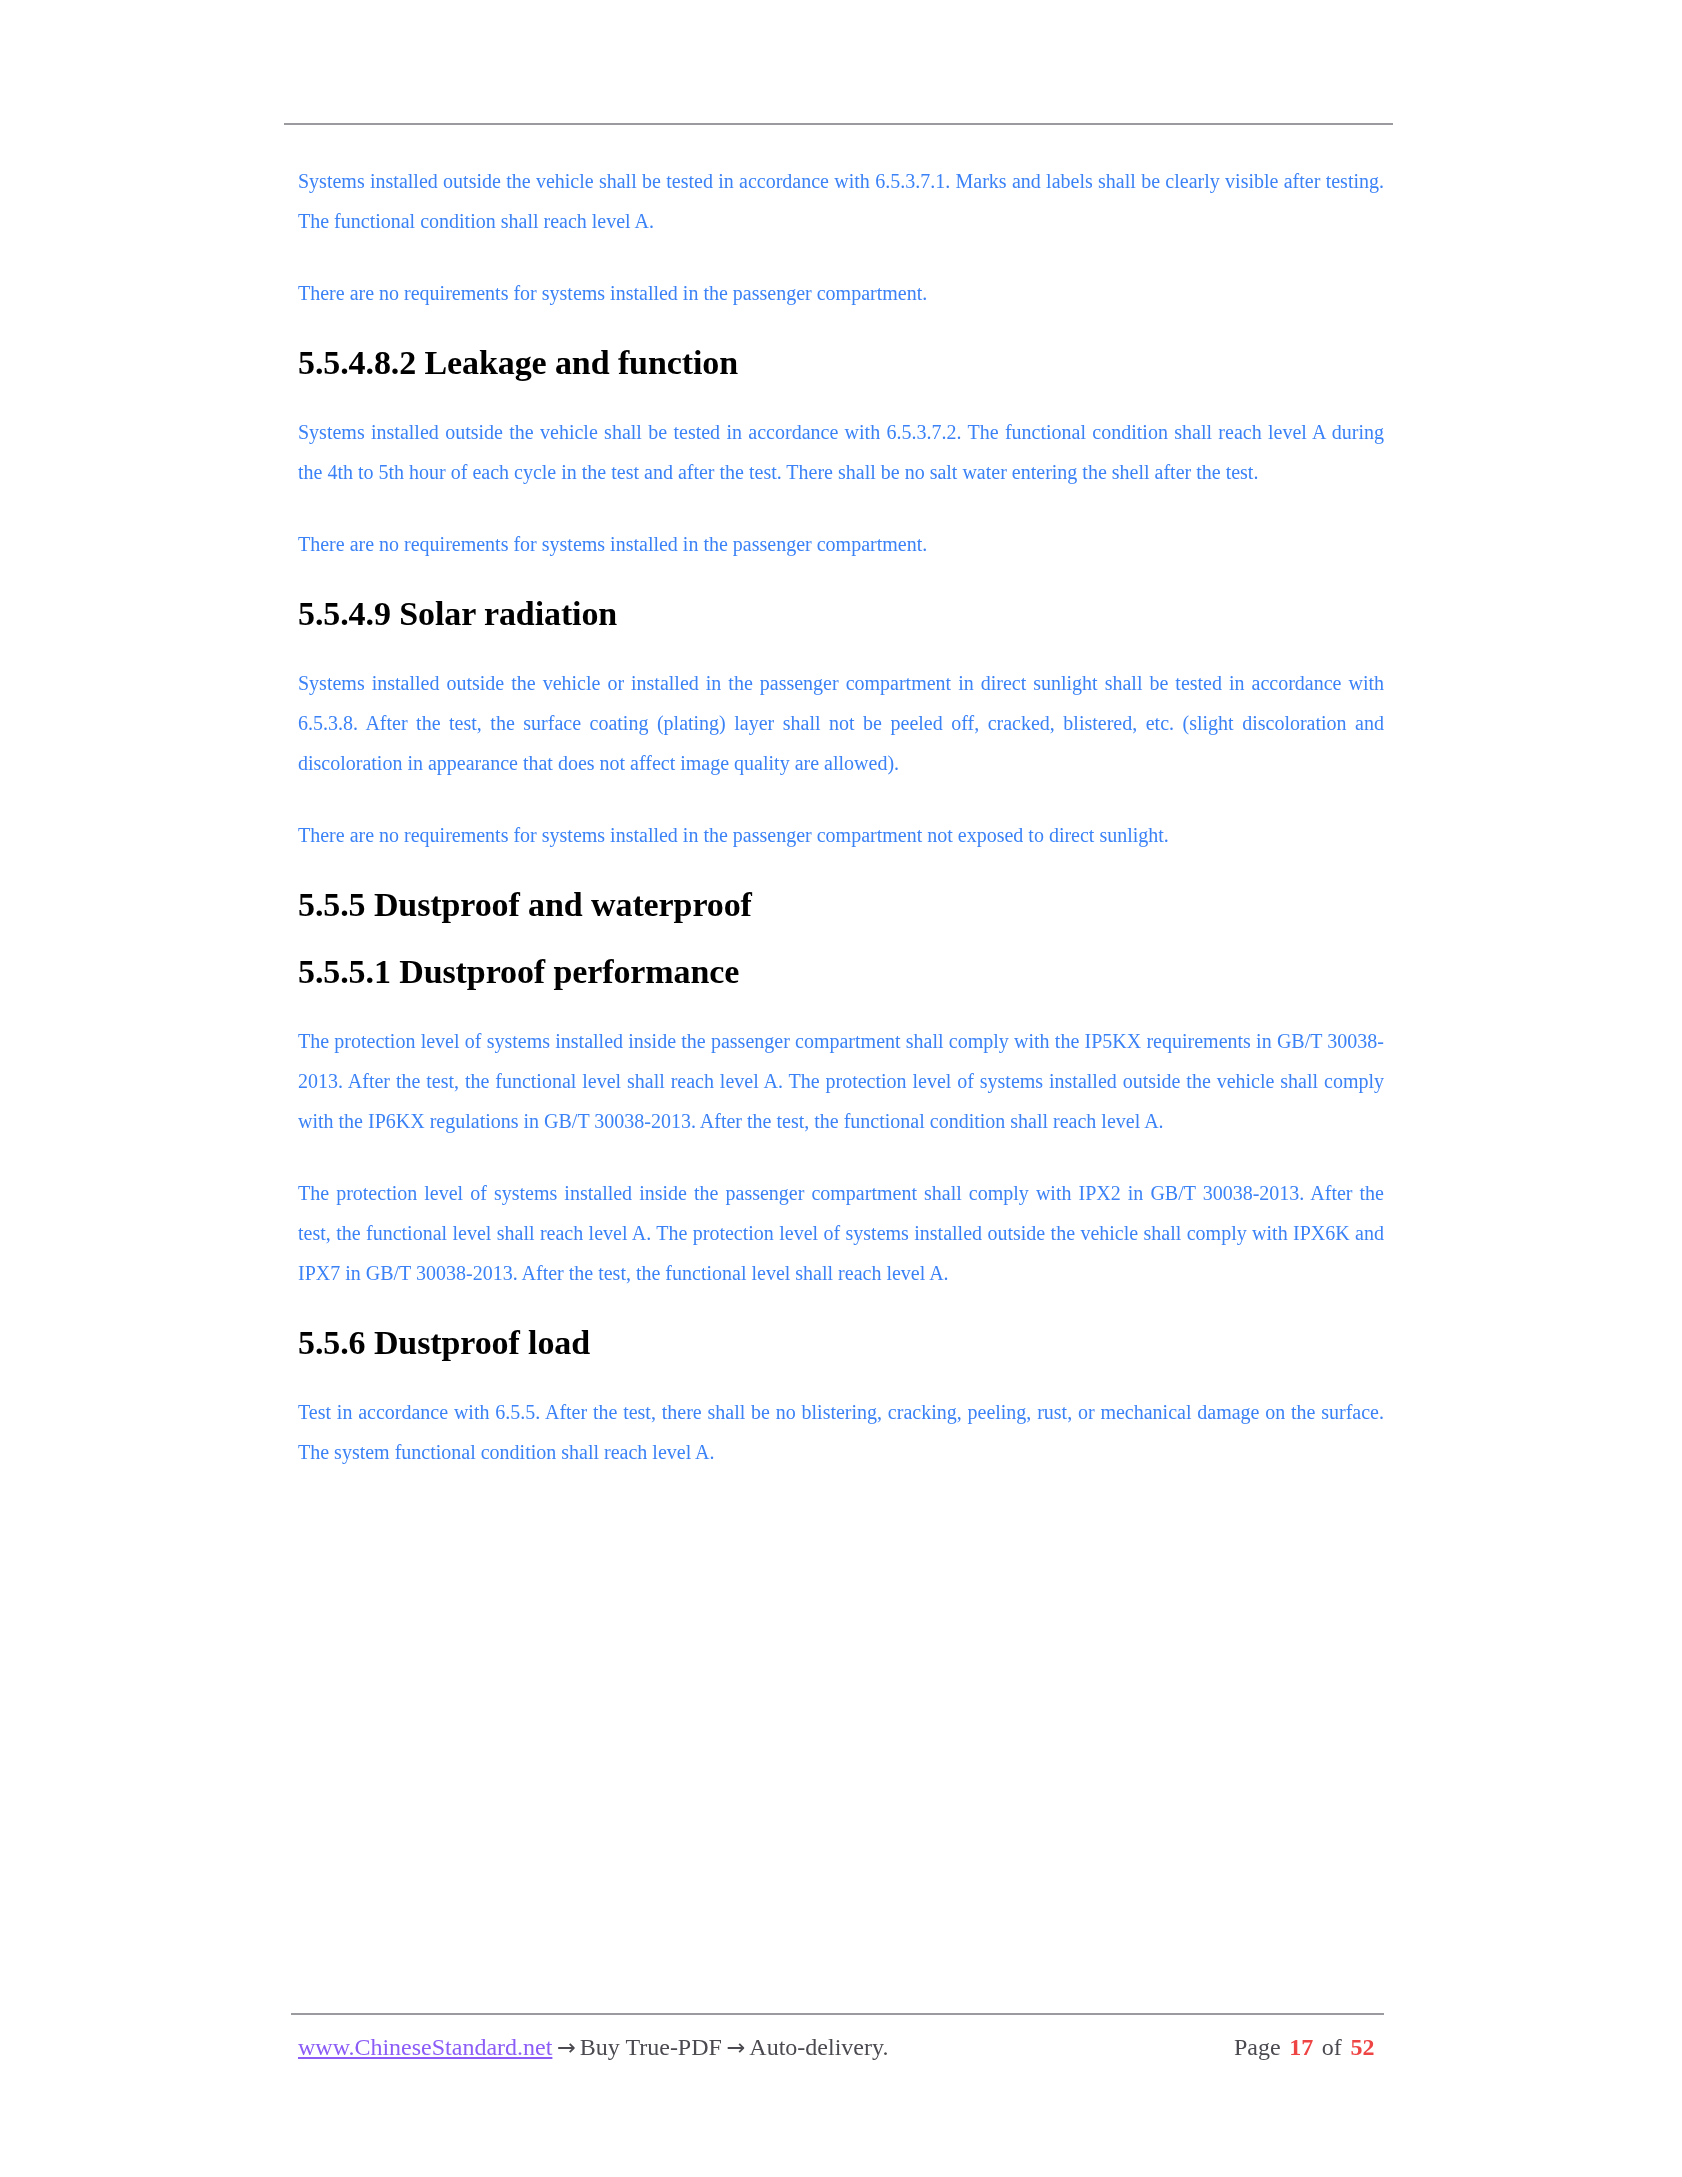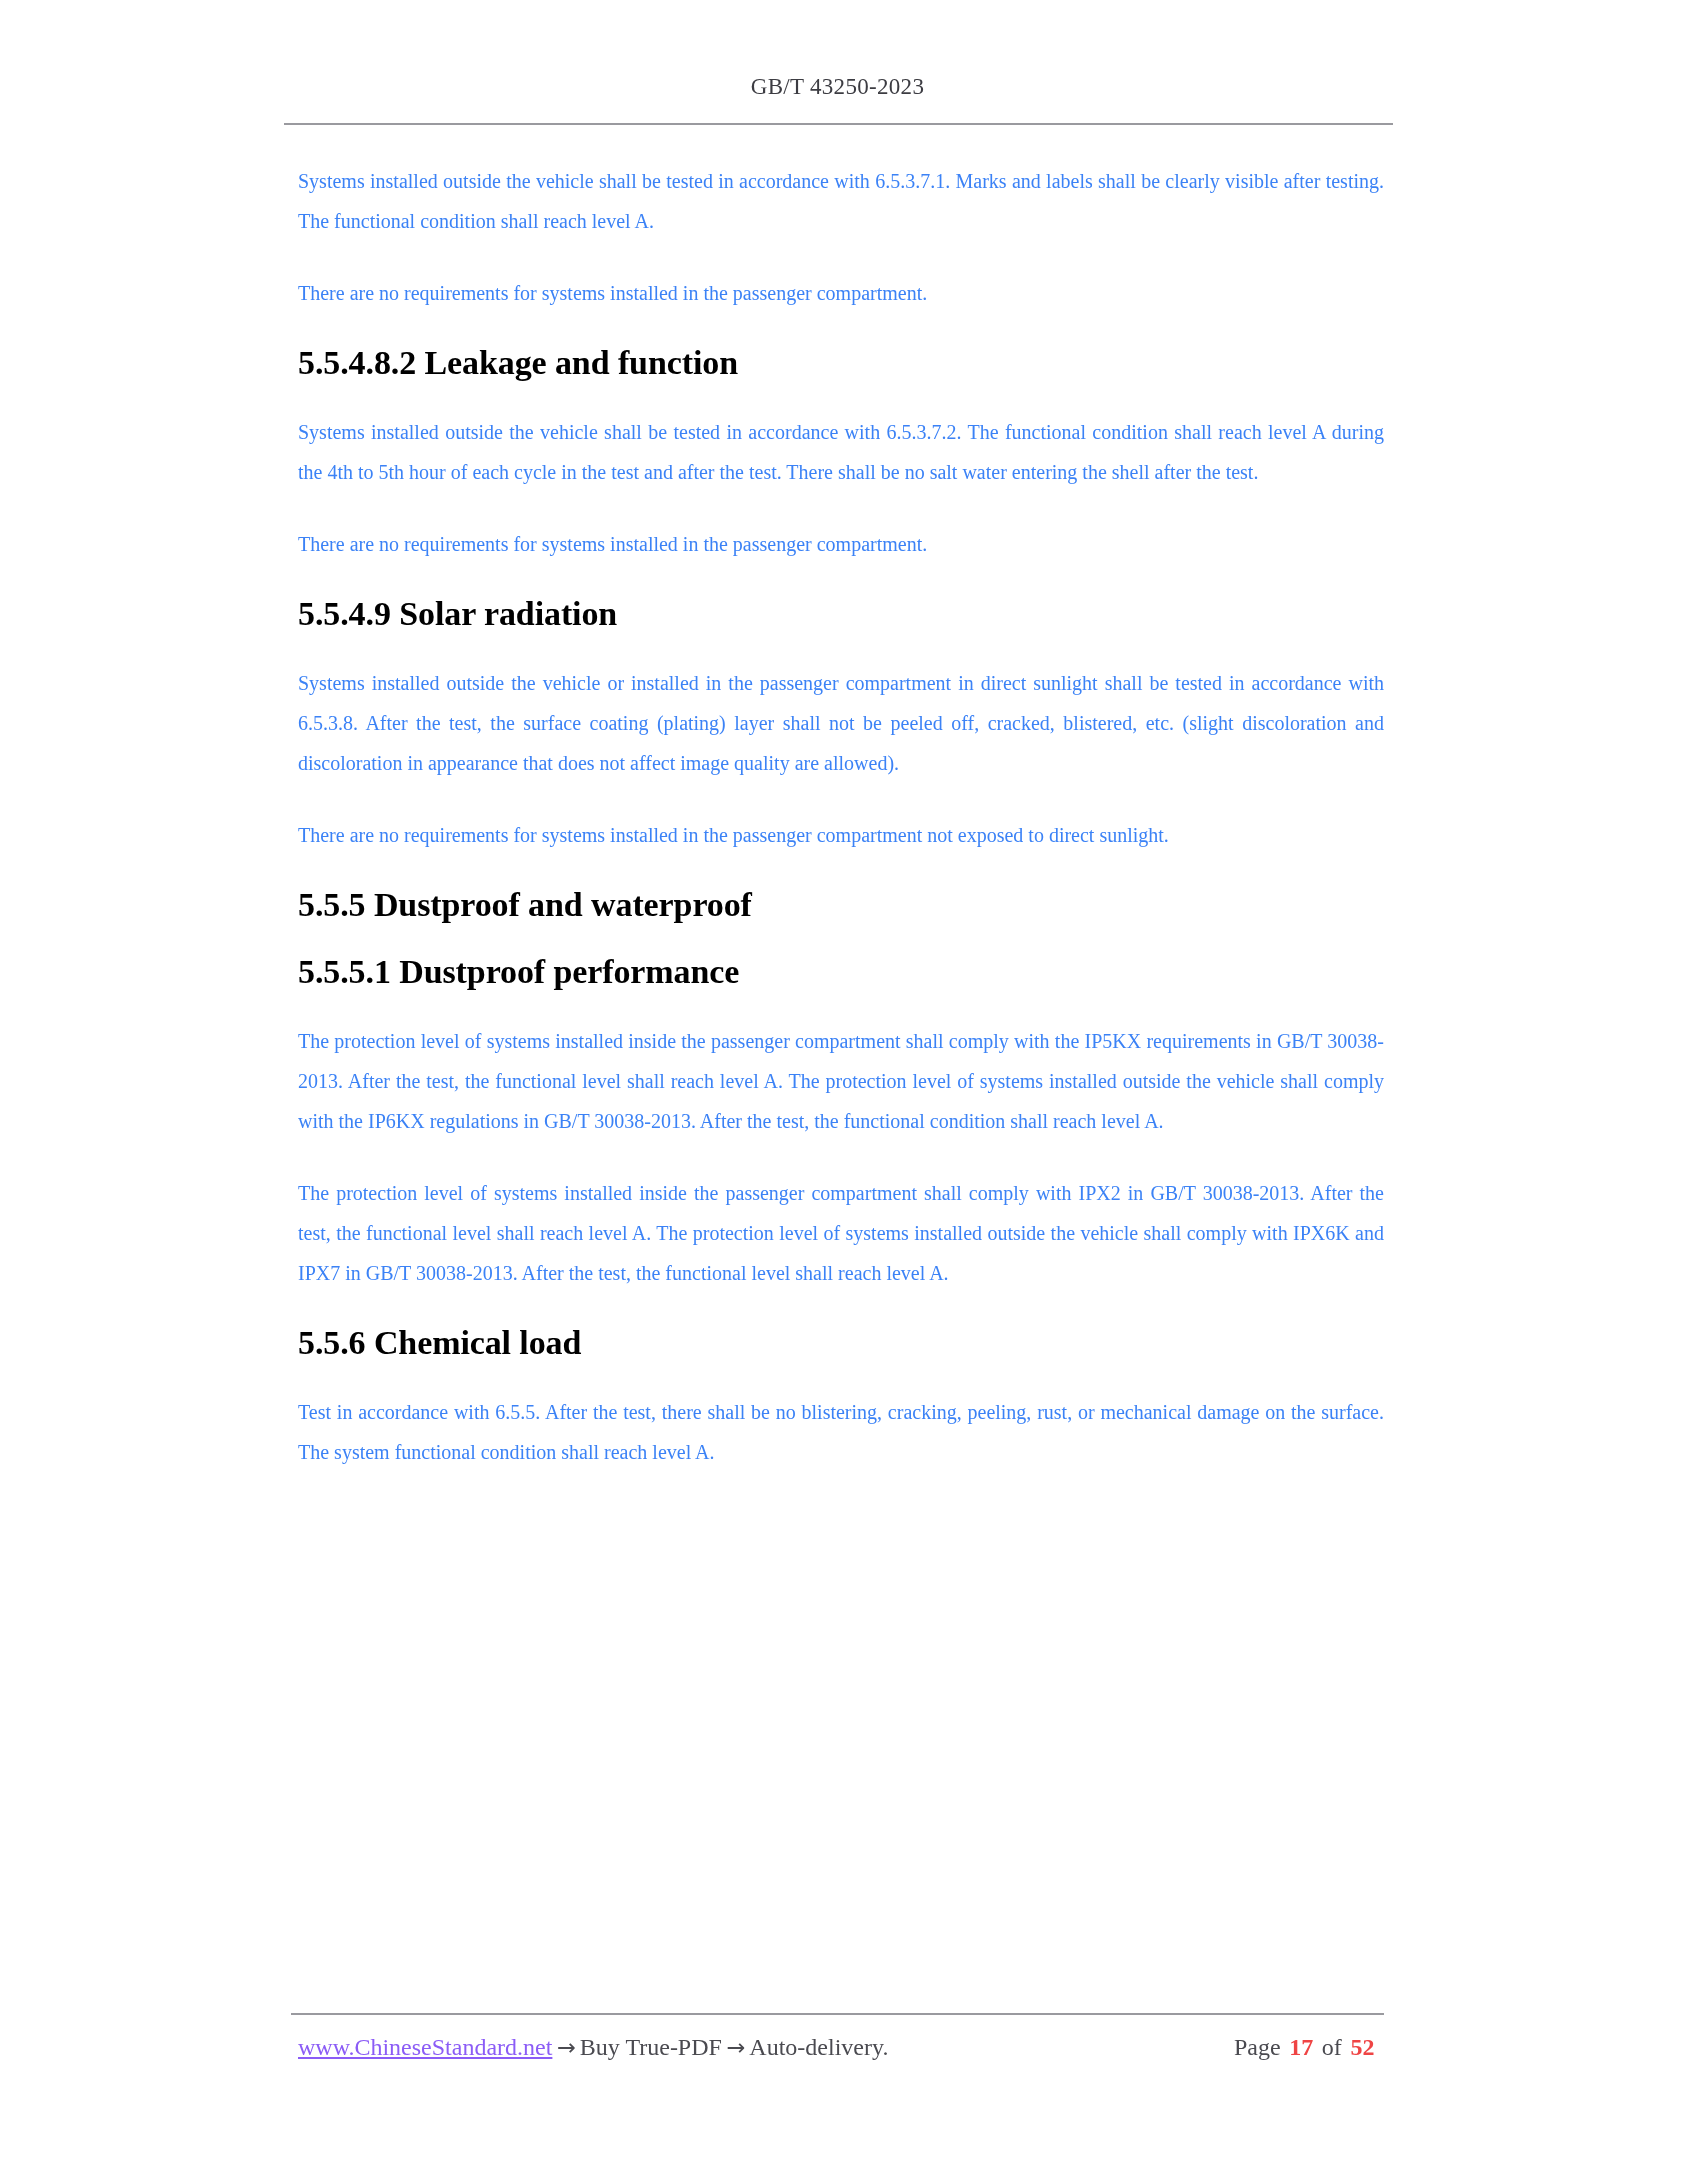--- a/index.html
+++ b/index.html
@@ -109,39 +109,36 @@
     color: #ef4444;
     padding: 0 2.6px;
     text-align: right;
   }
 </style>
 </head>
 <body>
 
 <div class="page">
 
-  <div class="page-header">
-    <span class="header-title">GB/T 43250-2023</span>
-  </div>
   <div class="header-rule"></div>
 
   <div class="content" id="content-root">
       <p class="para">Systems installed outside the vehicle shall be tested in accordance with 6.5.3.7.1. Marks and labels shall be clearly visible after testing. The functional condition shall reach level A.</p>
       <p class="para">There are no requirements for systems installed in the passenger compartment.</p>
       <h2 class="heading">5.5.4.8.2 Leakage and function</h2>
       <p class="para">Systems installed outside the vehicle shall be tested in accordance with 6.5.3.7.2. The functional condition shall reach level A during the 4th to 5th hour of each cycle in the test and after the test. There shall be no salt water entering the shell after the test.</p>
       <p class="para">There are no requirements for systems installed in the passenger compartment.</p>
       <h2 class="heading">5.5.4.9 Solar radiation</h2>
       <p class="para">Systems installed outside the vehicle or installed in the passenger compartment in direct sunlight shall be tested in accordance with 6.5.3.8. After the test, the surface coating (plating) layer shall not be peeled off, cracked, blistered, etc. (slight discoloration and discoloration in appearance that does not affect image quality are allowed).</p>
       <p class="para">There are no requirements for systems installed in the passenger compartment not exposed to direct sunlight.</p>
       <h2 class="heading">5.5.5 Dustproof and waterproof</h2>
       <h2 class="heading">5.5.5.1 Dustproof performance</h2>
       <p class="para">The protection level of systems installed inside the passenger compartment shall comply with the IP5KX requirements in GB/T 30038-2013. After the test, the functional level shall reach level A. The protection level of systems installed outside the vehicle shall comply with the IP6KX regulations in GB/T 30038-2013. After the test, the functional condition shall reach level A.</p>
       <p class="para">The protection level of systems installed inside the passenger compartment shall comply with IPX2 in GB/T 30038-2013. After the test, the functional level shall reach level A. The protection level of systems installed outside the vehicle shall comply with IPX6K and IPX7 in GB/T 30038-2013. After the test, the functional level shall reach level A.</p>
-      <h2 class="heading">5.5.6 Chemical load</h2>
+      <h2 class="heading">5.5.6 Dustproof load</h2>
       <p class="para">Test in accordance with 6.5.5. After the test, there shall be no blistering, cracking, peeling, rust, or mechanical damage on the surface. The system functional condition shall reach level A.</p>
     </div>
 
   <div class="footer-rule"></div>
 
   <div class="page-footer">
     <div class="footer-left">
       <span class="footer-url">www.ChineseStandard.net</span><span class="footer-arrow">→</span><span>Buy True-PDF</span><span class="footer-arrow">→</span><span>Auto-delivery.</span>
     </div>
     <div class="footer-right">

